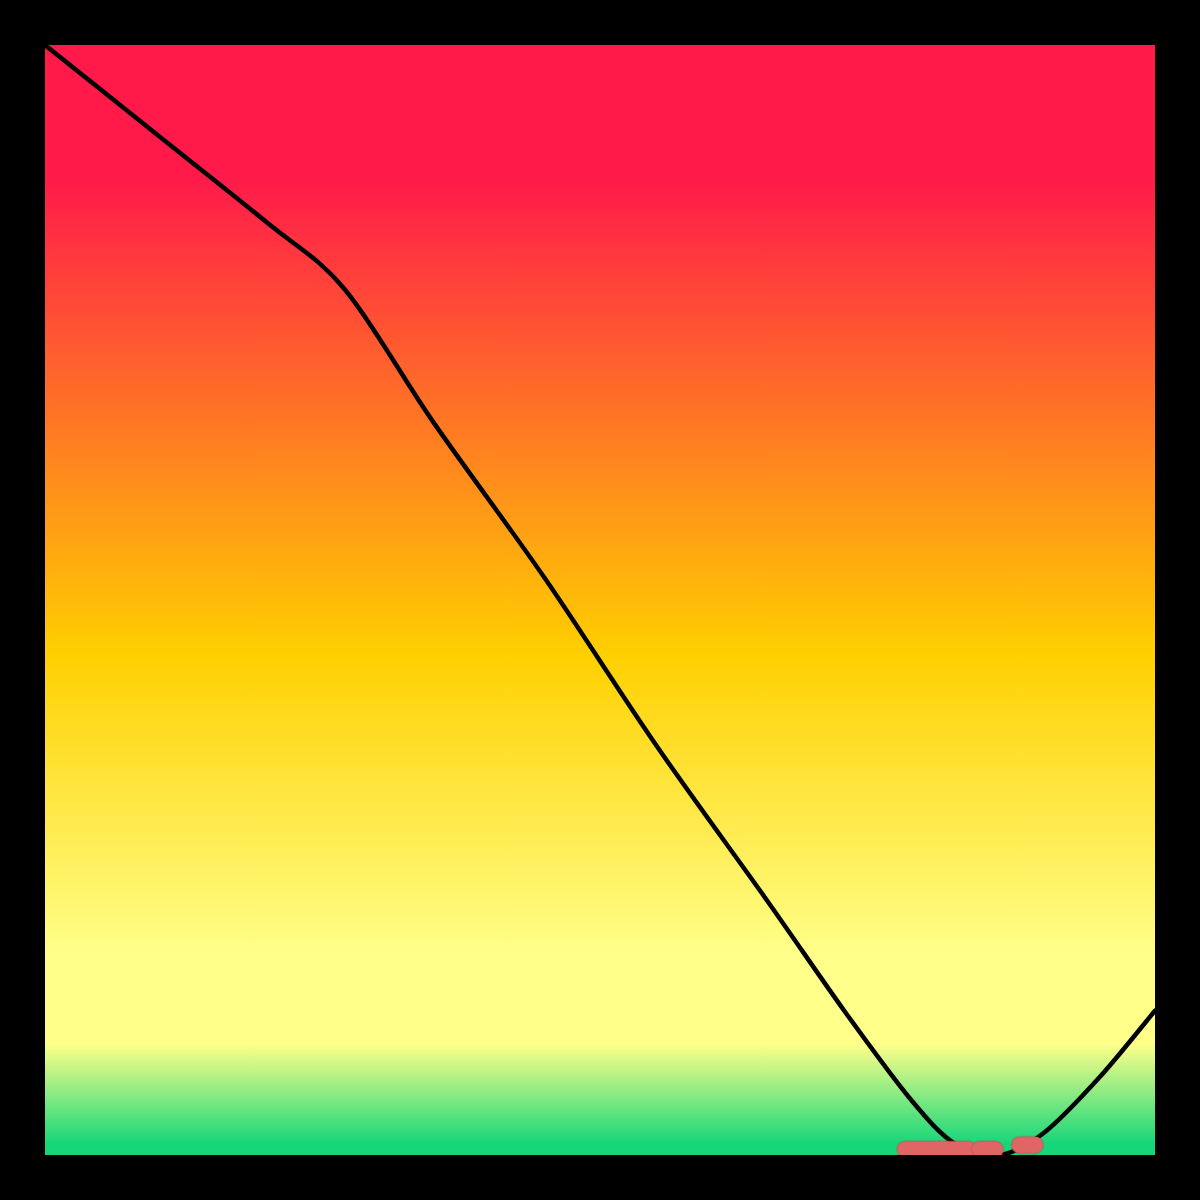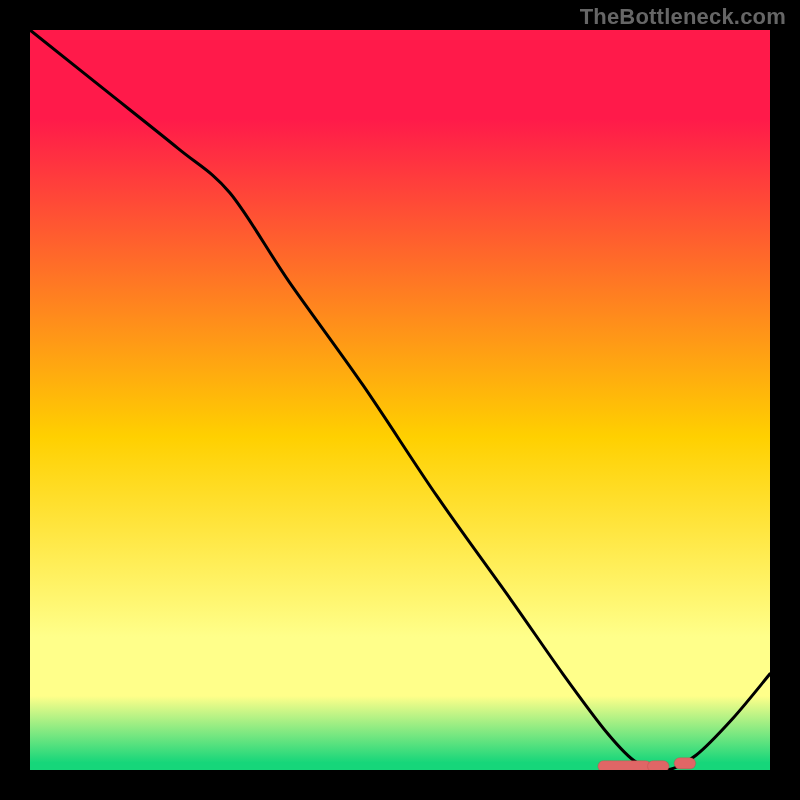--- a/index.html
+++ b/index.html
@@ -32,21 +32,20 @@
   .plot svg {
     position: absolute;
     left: 0;
     top: 0;
   }
 </style>
 </head>
 <body>
 
 <div class="container">
-  <div class="watermark">TheBottleneck.com</div>
   <div class="plot">
     <svg id="chart-svg" width="740" height="740" viewBox="0 0 740 740">
         <defs>
           <linearGradient id="bg-grad" x1="0" y1="0" x2="0" y2="1">
             <stop offset="0%" stop-color="#ff1a4a"></stop>
             <stop offset="12%" stop-color="#ff1a4a"></stop>
             <stop offset="55%" stop-color="#ffd000"></stop>
             <stop offset="82%" stop-color="#ffff8a"></stop>
             <stop offset="90%" stop-color="#ffff8a"></stop>
             <stop offset="99%" stop-color="#16d67a"></stop>

